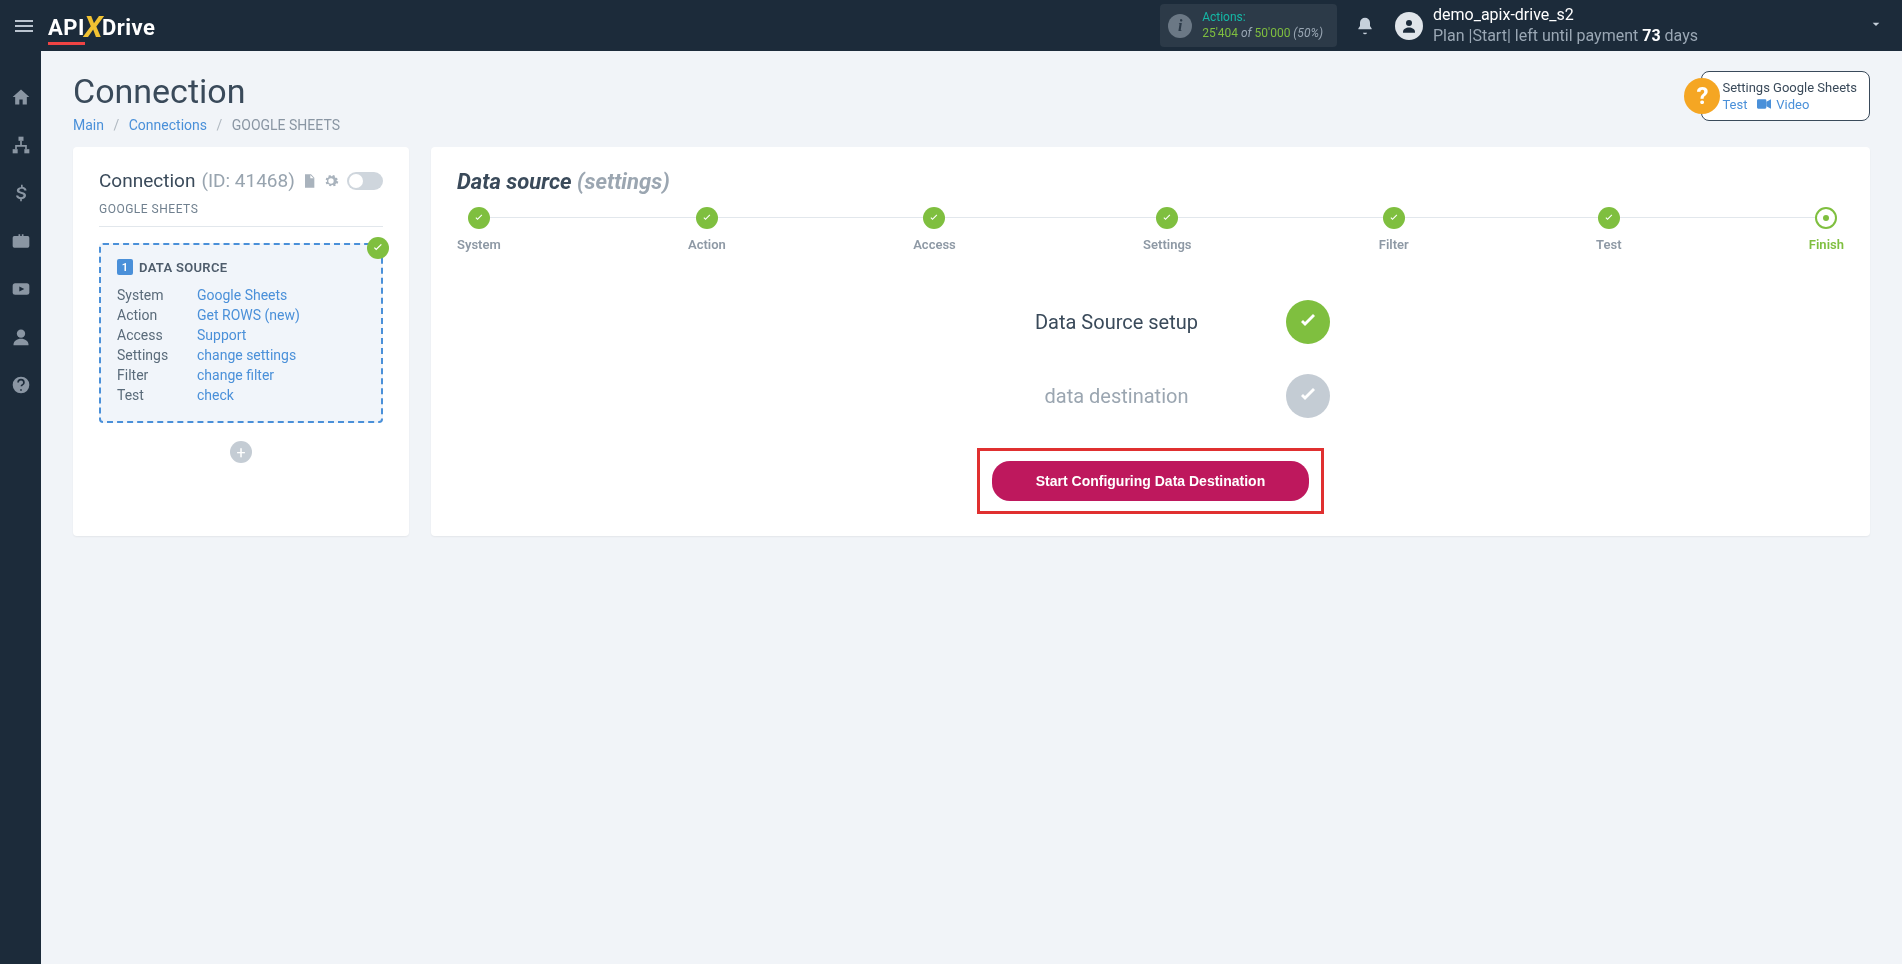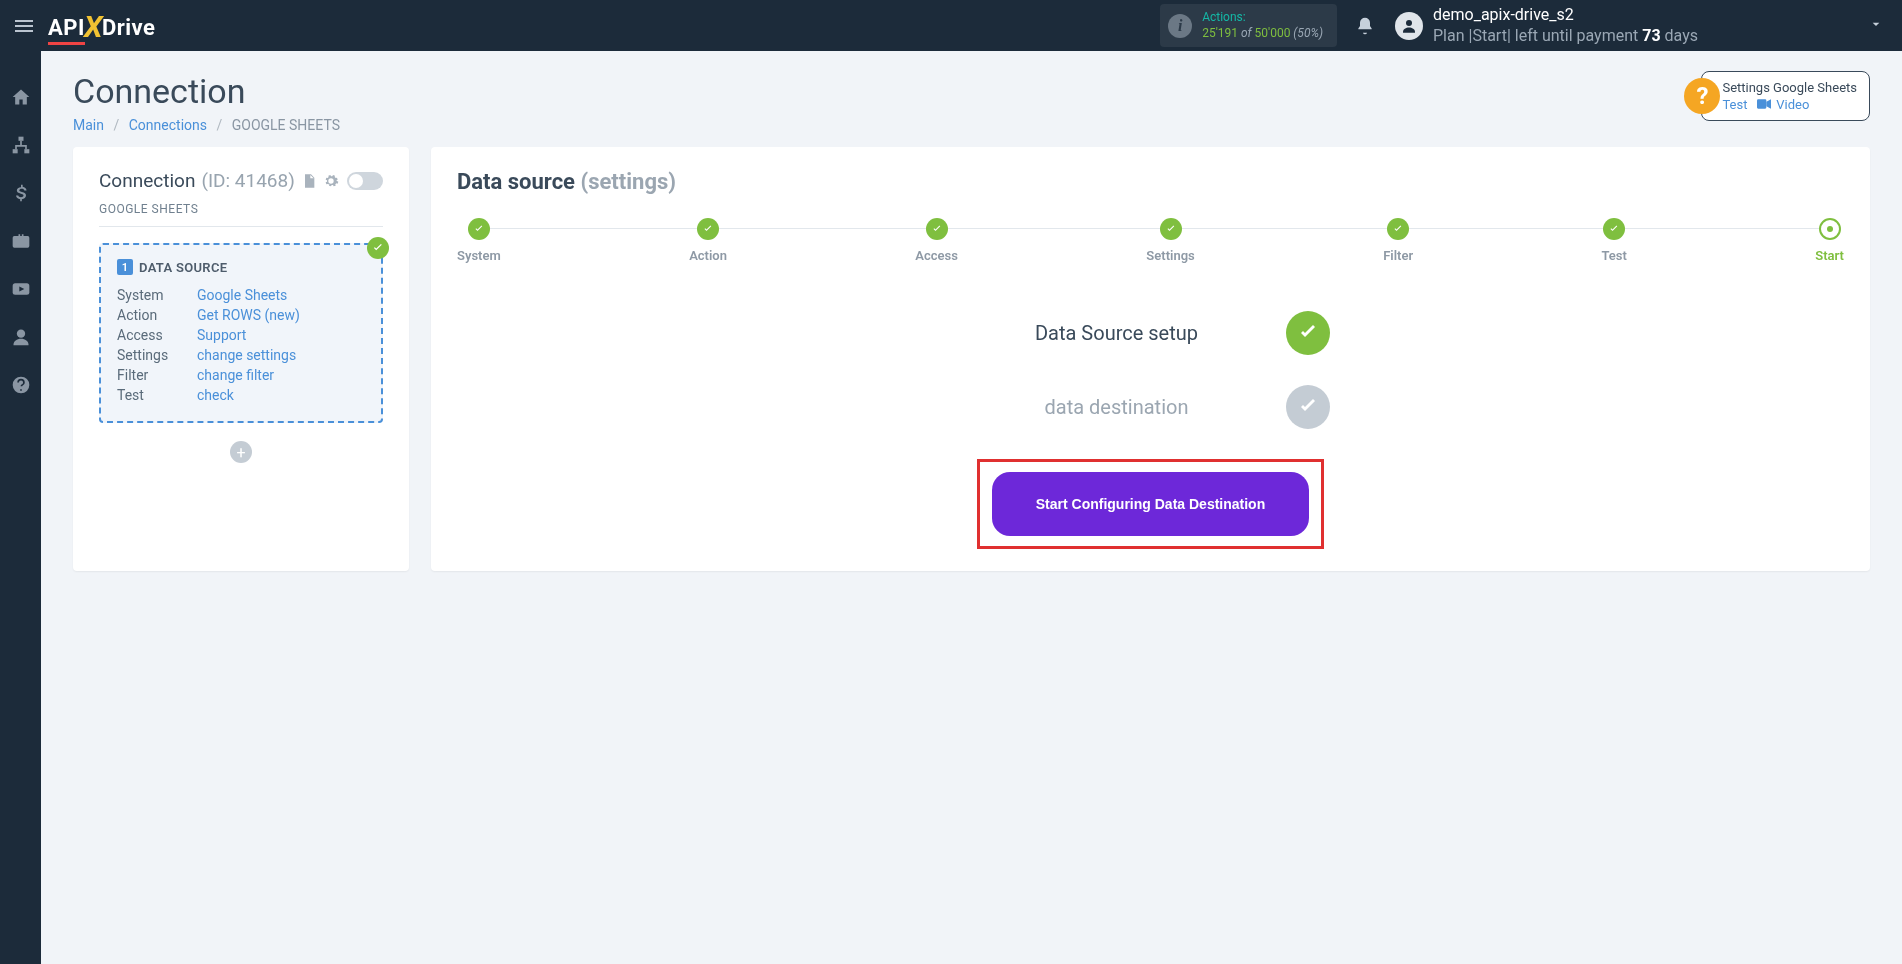--- a/index.html
+++ b/index.html
@@ -82,21 +82,21 @@
     .ds-heading .num-badge { background: #4a90d9; color: #fff; border-radius: 2px; width: 16px; height: 16px; display: flex; align-items: center; justify-content: center; font-size: 11px; }
     .ds-rows { font-size: 14px; }
     .ds-row { display: flex; margin-bottom: 4px; }
     .ds-row .k { width: 80px; color: #5a6b7a; }
     .ds-row .v { color: #4a90d9; cursor: pointer; }
     
     .add-btn { width: 22px; height: 22px; border-radius: 50%; background: #c4ccd4; color: #fff; display: flex; align-items: center; justify-content: center; margin: 18px auto 0; cursor: pointer; font-size: 16px; }
     
     
     .card.right { flex: 1; }
-    .right-title { font-size: 22px; color: #3a4a5a; margin-bottom: 24px; }
+    .right-title { font-size: 22px; color: #3a4a5a; margin-bottom: 13px; font-style: italic; }
     .right-title .sub { color: #9ba6b1; }
     
     .stepper { display: flex; justify-content: space-between; position: relative; margin-bottom: 48px; }
     .stepper::before { content:""; position: absolute; left: 12px; right: 12px; top: 10px; height: 1px; background: #e2e7ec; }
     .step { position: relative; display: flex; flex-direction: column; align-items: center; gap: 8px; z-index: 1; }
     .step .dot { width: 22px; height: 22px; border-radius: 50%; background: #7fbf3f; display: flex; align-items: center; justify-content: center; }
     .step .dot svg { fill: #fff; }
     .step .lbl { font-size: 13px; color: #8e99a5; font-weight: 600; }
     .step.finish .dot { background: #fff; border: 2px solid #7fbf3f; position: relative; }
     .step.finish .dot::after { content:""; width: 6px; height: 6px; border-radius: 50%; background: #7fbf3f; }
@@ -106,21 +106,21 @@
     .status-row { display: flex; align-items: center; justify-content: center; gap: 24px; margin-bottom: 30px; }
     .status-text { font-size: 20px; text-align: center; color: #3a4a5a; line-height: 1.3; width: 290px; }
     .status-text.muted { color: #9ba6b1; }
     .status-circle { width: 44px; height: 44px; border-radius: 50%; display: flex; align-items: center; justify-content: center; flex-shrink: 0; }
     .status-circle.green { background: #7fbf3f; }
     .status-circle.gray { background: #c4ccd4; }
     .status-circle svg { fill: #fff; }
     
     .cta-wrap { display: flex; justify-content: center; }
     .cta-highlight { border: 3px solid #e03030; padding: 10px 12px; }
-    .cta-btn { background: #6d28d9; color: #fff; border: none; border-radius: 18px; padding: 24px 44px; font-size: 14px; font-weight: 600; cursor: pointer; }
+    .cta-btn { background: #be185d; color: #fff; border: none; border-radius: 18px; padding: 12px 44px; font-size: 14px; font-weight: 600; cursor: pointer; }
     
     
     ::-webkit-scrollbar { width: 14px; }
     ::-webkit-scrollbar-track { background: #e8ecef; }
     ::-webkit-scrollbar-thumb { background: #b8c0c8; border-radius: 7px; }
   </style>
 </head>
 <body>
 
 <div class="topbar">
@@ -133,21 +133,21 @@
     <span class="api underline">API</span>
     <span class="x">X</span>
     <span class="drive">Drive</span>
   </div>
   <div class="topbar-spacer"></div>
   <div class="actions-box">
     <div class="info-icon">i</div>
     <div class="actions-text">
       <div class="actions-label">Actions:</div>
       <div>
-        <span class="actions-count">25'191</span><span class="actions-of"> of </span><span class="actions-max">50'000</span><span class="actions-pct"> (50%)</span>
+        <span class="actions-count">25'404</span><span class="actions-of"> of </span><span class="actions-max">50'000</span><span class="actions-pct"> (50%)</span>
       </div>
     </div>
   </div>
   <div class="bell-icon">
     <svg viewBox="0 0 24 24">
         <path d="M12 2a6 6 0 00-6 6v4l-2 3v1h16v-1l-2-3V8a6 6 0 00-6-6zm0 20a2.5 2.5 0 002.45-2h-4.9A2.5 2.5 0 0012 22z"></path>
       </svg>
   </div>
   <div class="user-area">
     <div class="user-avatar">
@@ -335,21 +335,21 @@
           <div class="step">
               <div class="dot">
                 <svg viewBox="0 0 24 24" width="12" height="12">
                   <path d="M9 16l-4-4 1.5-1.5L9 13l8-8L18.5 6.5z"></path>
                 </svg>
               </div>
               <div class="lbl">Test</div>
             </div>
           <div class="step finish">
               <div class="dot"></div>
-              <div class="lbl">Start</div>
+              <div class="lbl">Finish</div>
             </div>
         </div>
 
         <div class="status-blocks">
           <div class="status-row">
             <div class="status-text">
               <div>Data Source setup</div>
             </div>
             <div class="status-circle green">
                 <svg viewBox="0 0 24 24" width="24" height="24">

